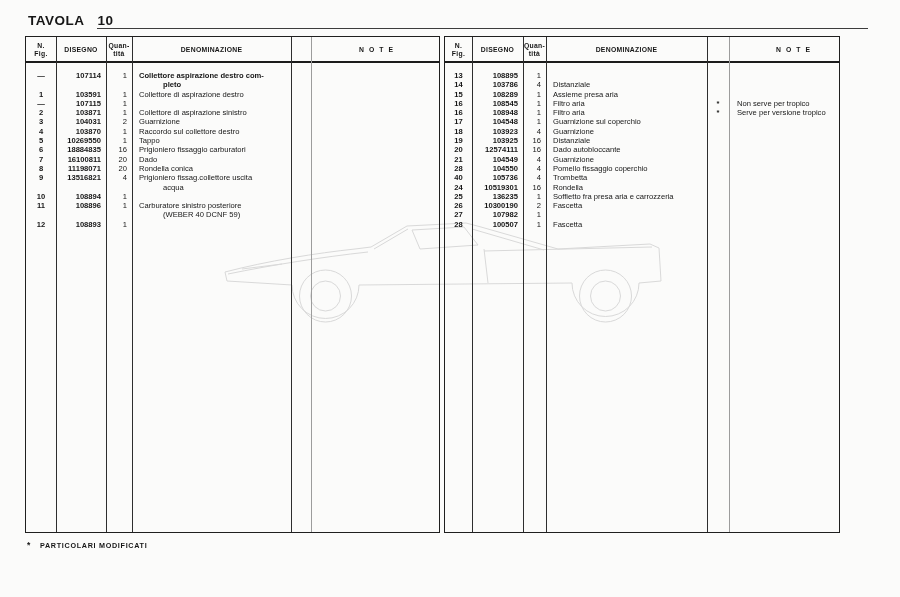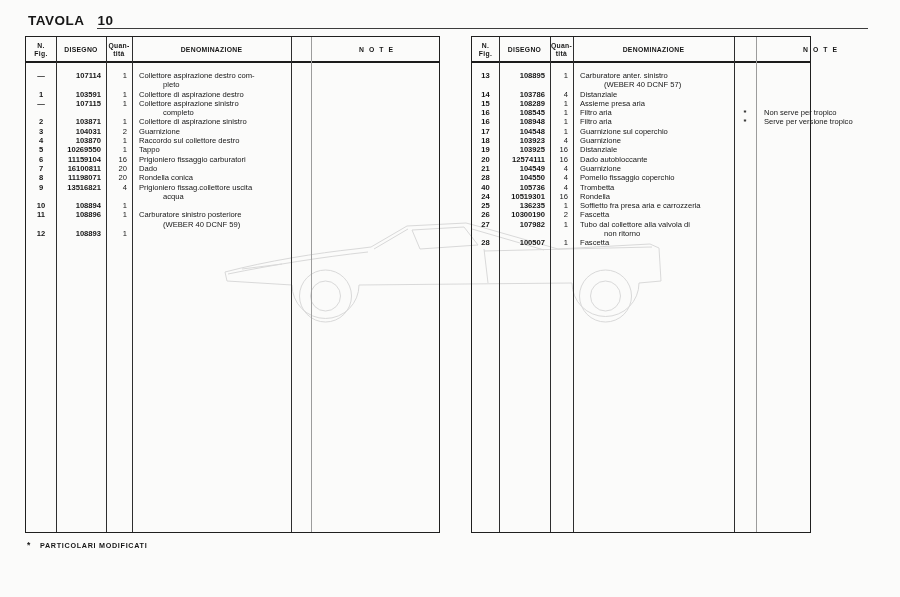--- a/index.html
+++ b/index.html
@@ -11,42 +11,42 @@
   .page{
     position:relative; width:900px; height:597px; background:var(--paper);
     font-family:"Liberation Sans", sans-serif; color:var(--ink); overflow:hidden;padding-left:36px;
   }
   .title{ position:absolute; top:13px; left:28px; font-size:13.5px; font-weight:bold; letter-spacing:.5px; }
   .title .num{ margin-left:13px; }
   .title-rule{ position:absolute; top:28px; left:97px; width:771px; height:1px; background:#3c3c3c; }
 
   .ptable{ position:absolute; top:36px; height:497px; border:1.5px solid var(--border); background:transparent; z-index:2; }
   .t-left{ left:25px;  width:415px; }
-  .t-right{ left:471px; width:340px; }
+  .t-right{ left:444px; width:396px; }
   .vline{ position:absolute; top:0; bottom:0; width:1px; background:var(--divider); z-index:1; }
   .vline.light{ background:var(--divider-light); }
 
   .thead{ position:relative; height:26px; border-bottom:2px solid #1b1b1b; }
   .hcell{ position:absolute; top:0; height:26px; display:flex; flex-direction:column;
           align-items:center; justify-content:center; font-size:6.8px; font-weight:bold;
           line-height:7.6px; letter-spacing:.3px; text-align:center; }
   .hcell.hnote span{ letter-spacing:5px; padding-left:5px; }
 
   .tbody{ position:relative; padding-top:8px; }
   .row{ display:flex; font-size:7.6px; line-height:9.3px; }
   .c{ flex:none; }
   .fig{ text-align:center; font-weight:bold; }
   .dis{ text-align:right; padding-right:5px; font-weight:bold; }
   .qty{ text-align:right; padding-right:5px; }
   .den{ padding-left:7px; }
   .den .ln{ display:block; }
   .den .ln.cont{ padding-left:24px; }
   .star{ text-align:center; font-weight:bold; }
   .note{ padding-left:8px; }
-  .row.bold .den{ font-weight:normal; }
+  .row.bold .den{ font-weight:bold; }
 
   .t-left  .fig{width:30px} .t-left  .dis{width:50px} .t-left  .qty{width:26px}
   .t-left  .den{width:159px} .t-left  .star{width:20px} .t-left  .note{width:130px}
   .t-right .fig{width:27px} .t-right .dis{width:51px} .t-right .qty{width:23px}
   .t-right .den{width:161px} .t-right .star{width:22px} .t-right .note{width:128px}
 
   .watermark{ position:absolute; left:222px; top:196px; width:470px; height:142px; z-index:1; }
   .watermark path, .watermark circle, .watermark line{
     fill:none; stroke:var(--watermark); stroke-width:1; }
 
@@ -123,24 +123,20 @@
           <span class="c den">
             <span class="ln">Collettore di aspirazione destro</span>
           </span>
           <span class="c star"></span>
           <span class="c note"></span>
         </div>
         <div class="row bold">
           <span class="c fig">—</span>
           <span class="c dis">107115</span>
           <span class="c qty">1</span>
-          <span class="c den">
-            <span class="ln">Collettore aspirazione sinistro</span>
-            <span class="ln cont">completo</span>
-          </span>
           <span class="c star"></span>
           <span class="c note"></span>
         </div>
         <div class="row">
           <span class="c fig">2</span>
           <span class="c dis">103871</span>
           <span class="c qty">1</span>
           <span class="c den">
             <span class="ln">Collettore di aspirazione sinistro</span>
           </span>
@@ -172,21 +168,21 @@
           <span class="c dis">10269550</span>
           <span class="c qty">1</span>
           <span class="c den">
             <span class="ln">Tappo</span>
           </span>
           <span class="c star"></span>
           <span class="c note"></span>
         </div>
         <div class="row">
           <span class="c fig">6</span>
-          <span class="c dis">11159104</span>
+          <span class="c dis">18884835</span>
           <span class="c qty">16</span>
           <span class="c den">
             <span class="ln">Prigioniero fissaggio carburatori</span>
           </span>
           <span class="c star"></span>
           <span class="c note"></span>
         </div>
         <div class="row">
           <span class="c fig">7</span>
           <span class="c dis">16100811</span>
@@ -269,24 +265,20 @@
       </div>
       <div class="hcell hnote" style="left:284px;width:128px">
         <span>NOTE</span>
       </div>
     </div>
     <div class="tbody" id="tbody-right">
         <div class="row">
           <span class="c fig">13</span>
           <span class="c dis">108895</span>
           <span class="c qty">1</span>
-          <span class="c den">
-            <span class="ln">Carburatore anter. sinistro</span>
-            <span class="ln cont">(WEBER 40 DCNF 57)</span>
-          </span>
           <span class="c star"></span>
           <span class="c note"></span>
         </div>
         <div class="row">
           <span class="c fig">14</span>
           <span class="c dis">103786</span>
           <span class="c qty">4</span>
           <span class="c den">
             <span class="ln">Distanziale</span>
           </span>
@@ -420,24 +412,20 @@
           <span class="c den">
             <span class="ln">Fascetta</span>
           </span>
           <span class="c star"></span>
           <span class="c note"></span>
         </div>
         <div class="row">
           <span class="c fig">27</span>
           <span class="c dis">107982</span>
           <span class="c qty">1</span>
-          <span class="c den">
-            <span class="ln">Tubo dal collettore alla valvola di</span>
-            <span class="ln cont">non ritorno</span>
-          </span>
           <span class="c star"></span>
           <span class="c note"></span>
         </div>
         <div class="row">
           <span class="c fig">28</span>
           <span class="c dis">100507</span>
           <span class="c qty">1</span>
           <span class="c den">
             <span class="ln">Fascetta</span>
           </span>

